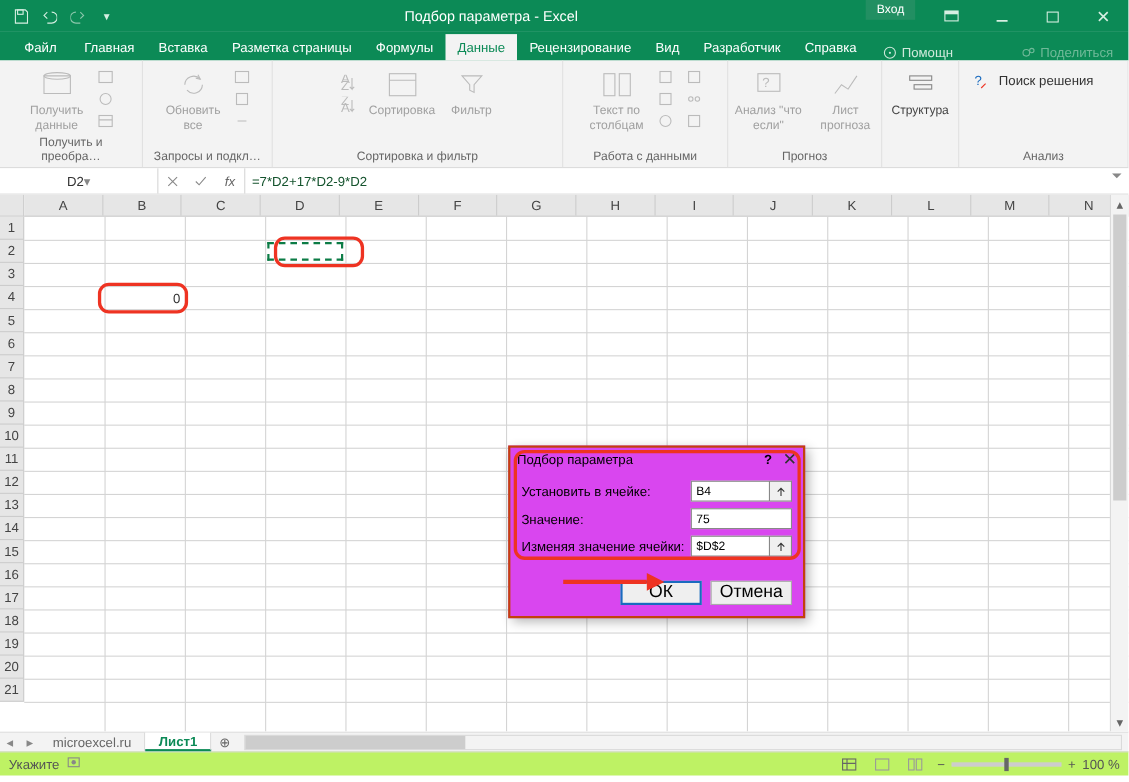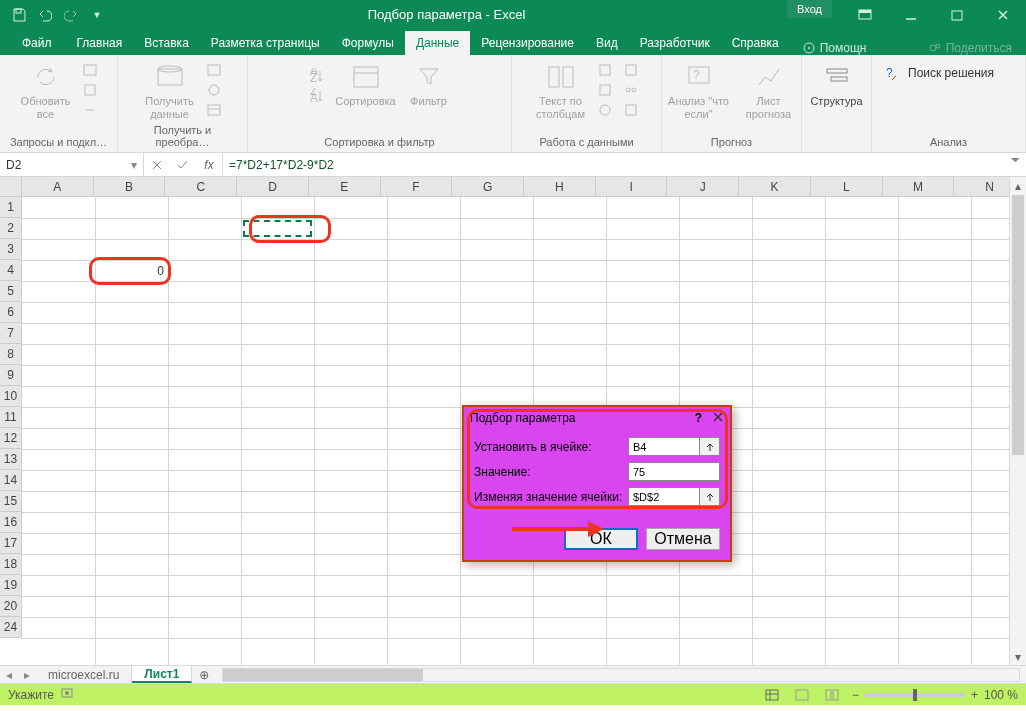--- a/index.html
+++ b/index.html
@@ -23,21 +23,21 @@
 .group-body{flex:1;display:flex;align-items:flex-start;gap:6px}
 .group-label{font-size:11px;color:#666;text-align:center;padding-bottom:2px}
 .bigbtn{display:flex;flex-direction:column;align-items:center;width:56px;padding-top:2px;color:#a0a0a0}
 .bigbtn .ico{width:32px;height:32px;display:flex;align-items:center;justify-content:center}
 .bigbtn .lbl{text-align:center;font-size:11px;line-height:1.15;margin-top:2px}
 .sm-stack{display:flex;flex-direction:column;gap:2px;padding-top:2px}
 .sm{display:flex;align-items:center;gap:4px;color:#a0a0a0;font-size:11px;padding:1px 2px}
 .sm .ico{width:16px;height:16px;display:flex;align-items:center;justify-content:center}
 .solver{display:flex;align-items:center;gap:6px;color:#333;font-size:12px;padding:6px}
 .namebox-row{height:24px;border-bottom:1px solid #d6d6d6;background:#fff;display:flex;align-items:stretch}
-.namebox{width:144px;border-right:1px solid #d6d6d6;display:flex;align-items:center;padding:0 6px;justify-content:space-between;color:#333}
+.namebox{width:144px;border-right:1px solid #d6d6d6;display:flex;align-items:center;padding:0 6px;justify-content:center;color:#333}
 .namebox .dd{color:#888}
 .fx-btns{display:flex;align-items:center;border-right:1px solid #d6d6d6}
 .fx-btns span{width:26px;display:flex;align-items:center;justify-content:center;color:#888}
 .fx-input{flex:1;display:flex;align-items:center;padding:0 6px;color:#14532d}
 .formula-exp{color:#888;margin-right:6px}
 .sheet{position:relative;height:488px;overflow:hidden;background:#fff}
 .colhdr{position:absolute;top:0;left:22px;right:0;height:20px;display:flex;background:#e6e6e6;border-bottom:1px solid #ccc}
 .colhdr div{width:73px;border-right:1px solid #ccc;text-align:center;line-height:20px;color:#444}
 .selall{position:absolute;top:0;left:0;width:22px;height:20px;background:#e6e6e6;border-right:1px solid #ccc;border-bottom:1px solid #ccc}
 .rowhdr{position:absolute;top:20px;left:0;width:22px;background:#e6e6e6;border-right:1px solid #ccc}
@@ -152,20 +152,59 @@
   <div class="share">
       <svg width="14" height="14">
         <circle cx="5" cy="7" r="3" fill="none" stroke="#6fb998"></circle>
         <circle cx="10" cy="5" r="2" fill="none" stroke="#6fb998"></circle>
       </svg>
       <span>Поделиться</span>
     </div>
 </div>
 
 <div class="ribbon">
+  <div class="group" style="width:130px">
+    <div class="group-body">
+      <div class="bigbtn">
+          <div class="ico">
+            <svg width="28" height="28">
+              <path d="M2 6h24v16H2z" fill="none" stroke="#bbb"></path>
+              <ellipse cx="14" cy="6" rx="12" ry="3" fill="none" stroke="#bbb"></ellipse>
+            </svg>
+          </div>
+          <div class="lbl">Получить
+данные</div>
+        </div>
+      <div class="sm-stack">
+        <div class="sm">
+            <div class="ico">
+              <svg width="14" height="14">
+                <rect x="1" y="2" width="12" height="10" fill="none" stroke="#bbb"></rect>
+              </svg>
+            </div>
+          </div>
+        <div class="sm">
+            <div class="ico">
+              <svg width="14" height="14">
+                <circle cx="7" cy="7" r="5" fill="none" stroke="#bbb"></circle>
+              </svg>
+            </div>
+          </div>
+        <div class="sm">
+            <div class="ico">
+              <svg width="14" height="14">
+                <rect x="1" y="2" width="12" height="10" fill="none" stroke="#bbb"></rect>
+                <line x1="1" y1="6" x2="13" y2="6" stroke="#bbb"></line>
+              </svg>
+            </div>
+          </div>
+      </div>
+    </div>
+    <div class="group-label">Получить и преобра…</div>
+  </div>
   <div class="group" style="width:118px">
     <div class="group-body">
       <div class="bigbtn">
           <div class="ico">
             <svg width="28" height="28">
               <path d="M6 14a8 8 0 0 1 14-5M22 14a8 8 0 0 1-14 5" fill="none" stroke="#bbb"></path>
               <path d="M18 5l2 4-4-1" fill="none" stroke="#bbb"></path>
             </svg>
           </div>
           <div class="lbl">Обновить
@@ -189,59 +228,20 @@
         <div class="sm">
             <div class="ico">
               <svg width="14" height="14">
                 <path d="M3 7h8" stroke="#bbb"></path>
               </svg>
             </div>
           </div>
       </div>
     </div>
     <div class="group-label">Запросы и подкл…</div>
-  </div>
-  <div class="group" style="width:130px">
-    <div class="group-body">
-      <div class="bigbtn">
-          <div class="ico">
-            <svg width="28" height="28">
-              <path d="M2 6h24v16H2z" fill="none" stroke="#bbb"></path>
-              <ellipse cx="14" cy="6" rx="12" ry="3" fill="none" stroke="#bbb"></ellipse>
-            </svg>
-          </div>
-          <div class="lbl">Получить
-данные</div>
-        </div>
-      <div class="sm-stack">
-        <div class="sm">
-            <div class="ico">
-              <svg width="14" height="14">
-                <rect x="1" y="2" width="12" height="10" fill="none" stroke="#bbb"></rect>
-              </svg>
-            </div>
-          </div>
-        <div class="sm">
-            <div class="ico">
-              <svg width="14" height="14">
-                <circle cx="7" cy="7" r="5" fill="none" stroke="#bbb"></circle>
-              </svg>
-            </div>
-          </div>
-        <div class="sm">
-            <div class="ico">
-              <svg width="14" height="14">
-                <rect x="1" y="2" width="12" height="10" fill="none" stroke="#bbb"></rect>
-                <line x1="1" y1="6" x2="13" y2="6" stroke="#bbb"></line>
-              </svg>
-            </div>
-          </div>
-      </div>
-    </div>
-    <div class="group-label">Получить и преобра…</div>
   </div>
   <div class="group" style="width:264px">
     <div class="group-body">
       <div class="sm-stack" style="padding-top:8px">
         <div class="sm">
             <div class="ico">
               <svg width="16" height="16">
                 <text x="1" y="7" font-size="7" fill="#bbb">A</text>
                 <text x="1" y="14" font-size="7" fill="#bbb">Z</text>
                 <path d="M11 3v10l-2-2m2 2l2-2" stroke="#bbb" fill="none"></path>
@@ -448,21 +448,21 @@
       <div>11</div>
       <div>12</div>
       <div>13</div>
       <div>14</div>
       <div>15</div>
       <div>16</div>
       <div>17</div>
       <div>18</div>
       <div>19</div>
       <div>20</div>
-      <div>24</div>
+      <div>21</div>
     </div>
   <div class="cells" id="cells">
     <div class="cell-b4">0</div>
     <div class="marquee" style="left:221px;top:23px;width:69px;height:17px"></div>
   <div class="gridline-v" style="left: 73px;"></div>
       <div class="gridline-v" style="left: 146px;"></div>
       <div class="gridline-v" style="left: 219px;"></div>
       <div class="gridline-v" style="left: 292px;"></div>
       <div class="gridline-v" style="left: 365px;"></div>
       <div class="gridline-v" style="left: 438px;"></div>

